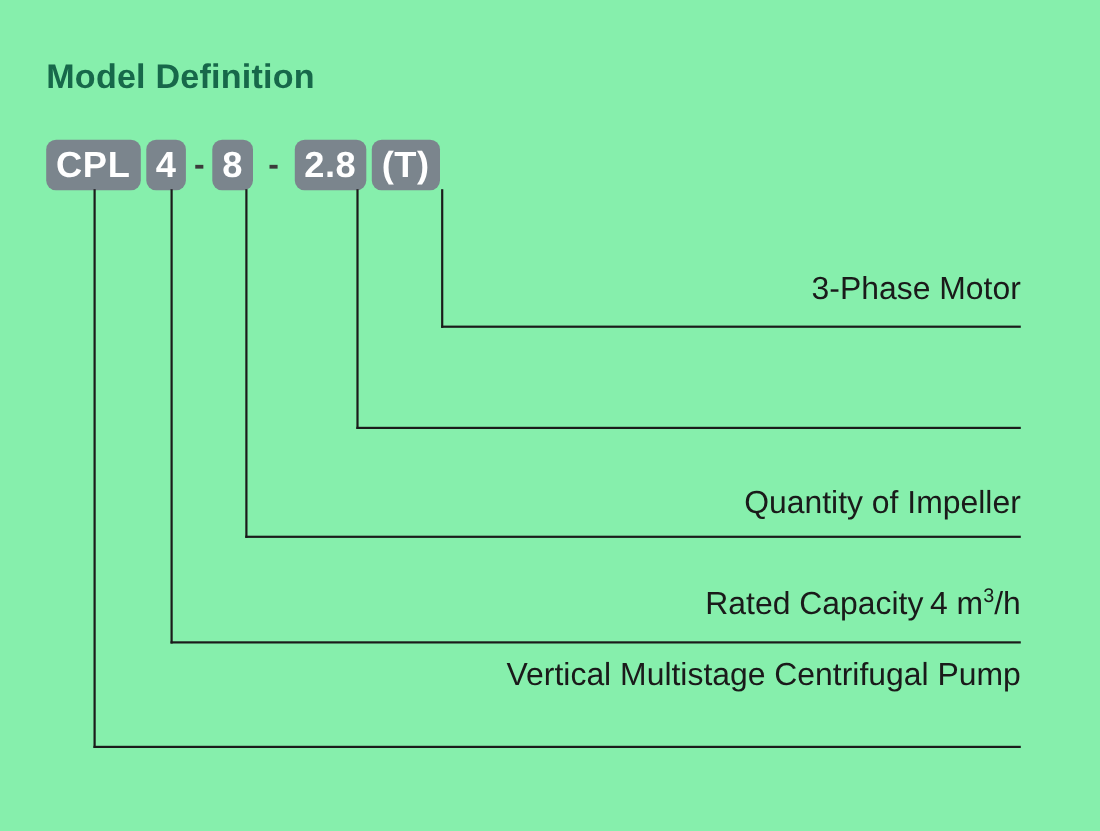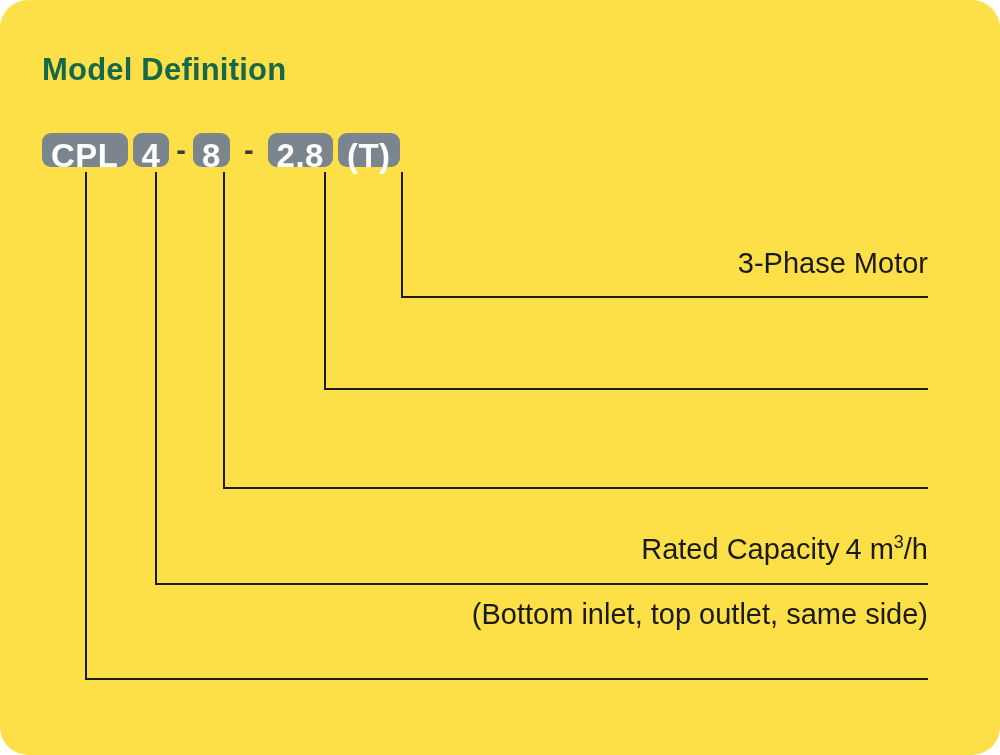--- a/index.html
+++ b/index.html
@@ -9,23 +9,22 @@
     background: #ffffff;
   }
   body {
     font-family: "Liberation Sans", "DejaVu Sans", sans-serif;
     -webkit-font-smoothing: antialiased;
   }
   #page {
     position: relative;
     width: 1000px;
     height: 755px;
-    background: #fde047;
+    background: #86efac;
     overflow: hidden;
-    border-radius: 28px;
   }
 
   
   #page-title {
     position: absolute;
     left: 42px;
     top: 52px;
     font-size: 31px;
     font-weight: bold;
     color: #17684a;
@@ -41,21 +40,21 @@
     height: 48px;
     display: flex;
     align-items: center;
   }
   .code-box {
     background: #7b858d;
     border-radius: 9px;
     color: #ffffff;
     font-size: 33px;
     font-weight: bold;
-    height: 34px;
+    height: 46px;
     line-height: 46px;
     padding: 0 9px;
     text-align: center;
     letter-spacing: 0.5px;
     box-sizing: border-box;
     white-space: nowrap;
   }
   .code-sep {
     color: #3b3b3b;
     font-size: 29px;
@@ -117,26 +116,27 @@
 
   <div class="leader-v" style="left:401px; top:172px; height:126px;"></div>
   <div class="leader-h" style="left:401px; top:296px; width:527px;"></div>
   <div class="callout-label" style="top:244px;">3-Phase Motor</div>
 
   <div class="leader-v" style="left:324px; top:172px; height:218px;"></div>
   <div class="leader-h" style="left:324px; top:388px; width:604px;"></div>
 
   <div class="leader-v" style="left:223px; top:172px; height:317px;"></div>
   <div class="leader-h" style="left:223px; top:487px; width:705px;"></div>
+  <div class="callout-label" style="top:438px;">Quantity of Impeller</div>
 
   <div class="leader-v" style="left:155px; top:172px; height:413px;"></div>
   <div class="leader-h" style="left:155px; top:583px; width:773px;"></div>
   <div class="callout-label" style="top:530px;margin-left:20px;">
     <span>Rated Capacity</span><span class="nowrap-pad">4 m</span><sup>3</sup><span>/h</span>
   </div>
 
   <div class="leader-v" style="left:85px; top:172px; height:508px;"></div>
   <div class="leader-h" style="left:85px; top:678px; width:843px;"></div>
   <div class="callout-label" style="top:595px;">
-    <div>(Bottom inlet, top outlet, same side)</div>
+    <div>Vertical Multistage Centrifugal Pump</div>
   </div>
 
 </div>
 
 </body></html>

